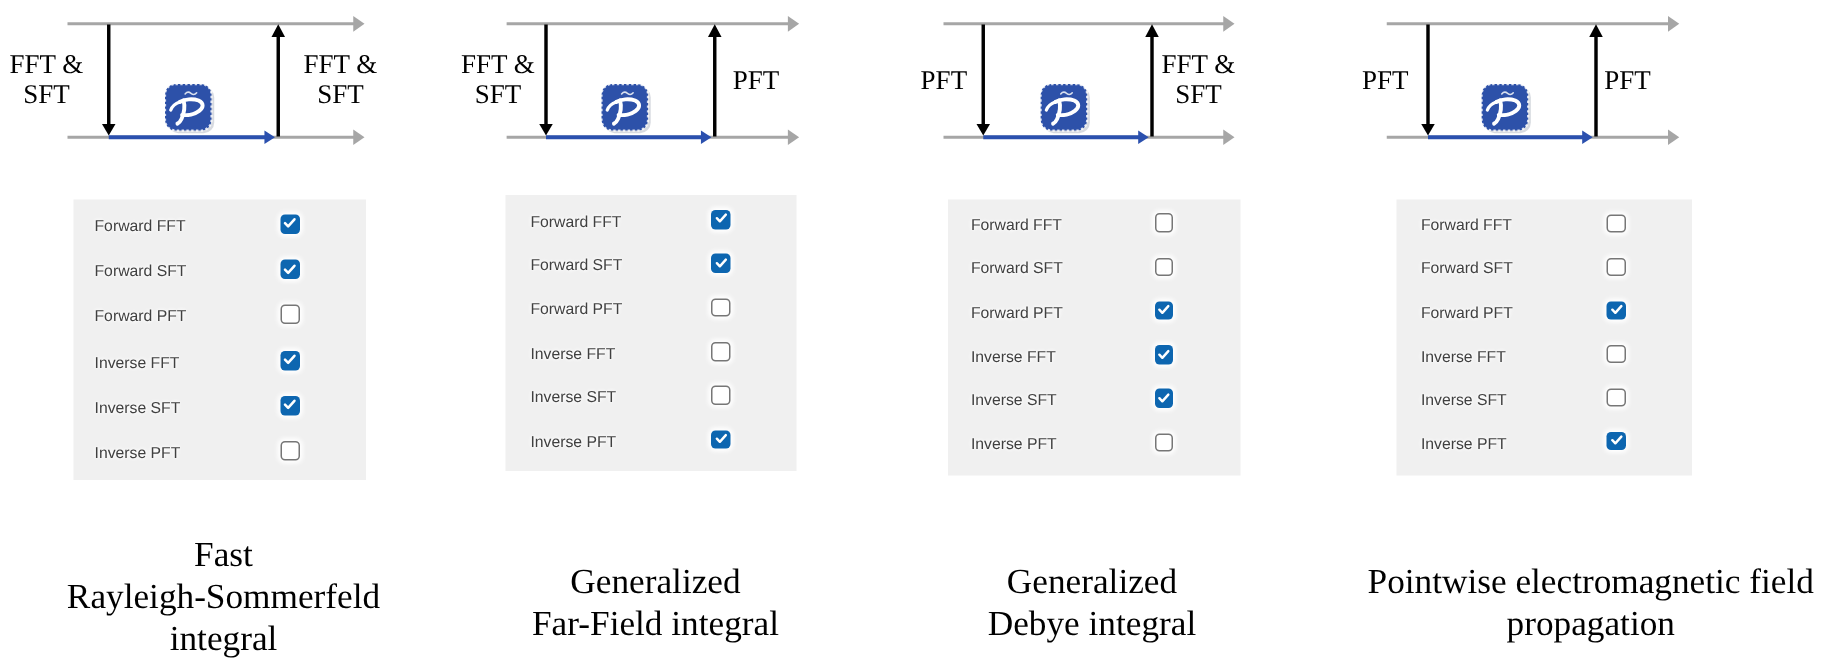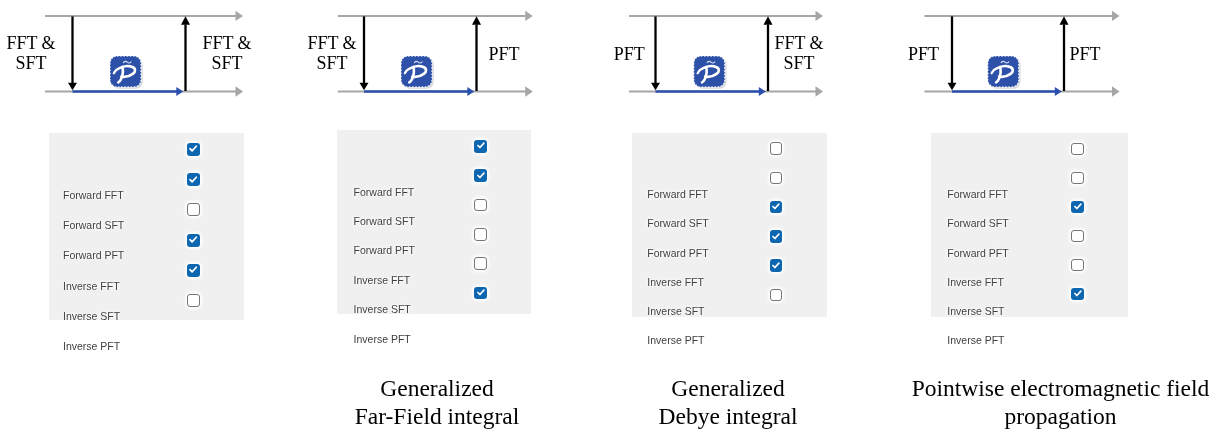--- a/index.html
+++ b/index.html
@@ -2,21 +2,21 @@
 <html><head>
 <meta charset="utf-8">
 <style>
   html,body{margin:0;padding:0;}
   body{width:1216px;height:445px;background:#ffffff;position:relative;overflow:hidden;
        font-family:"Liberation Sans", sans-serif;}
   #stage{position:absolute;left:0;top:0;width:992px;height:445px;filter:blur(0.45px);}
   .panel{position:absolute;background:#f0f0f0;}
   
   .lbl{position:absolute;font-size:10.5px;line-height:14px;color:#404040;white-space:nowrap;
-       text-shadow:0 0 2px #fff,0 0 3px #fff,0 0 4px #fff;margin-top:44px;}
+       text-shadow:0 0 2px #fff,0 0 3px #fff,0 0 4px #fff;}
   .cb{position:absolute;border-radius:3px;
       box-sizing:border-box;box-shadow:0 0 3px 2px rgba(255,255,255,.95);}
   .cb.off{background:#fff;border:1.4px solid #767676;}
   .cb.on{background:#0d66b0;}
   .cb.on svg{position:absolute;left:1.5px;top:1.4px;}
   .cap{position:absolute;font-family:"Liberation Serif", serif;font-size:23.5px;line-height:28px;
        color:#000;text-align:center;}
 </style>
 </head>
 <body>
@@ -189,16 +189,17 @@
       <span class="cb off" style="left:140.5px;top:96.5px;width:12.5px;height:12.5px"></span>
       <span class="lbl" style="left:16.8px;top:126.3px">Inverse SFT</span>
       <span class="cb off" style="left:140.5px;top:125.5px;width:12.5px;height:12.5px"></span>
       <span class="lbl" style="left:16.8px;top:155.3px">Inverse PFT</span>
       <span class="cb on" style="left:140.5px;top:154.5px;width:12.5px;height:12.5px">
         <svg width="9.5" height="9.5" viewBox="0 0 10 10">
           <path d="M2 4.7 L4.1 6.9 L8.3 2.2" fill="none" stroke="#fff" stroke-width="1.7" stroke-linecap="round" stroke-linejoin="round"></path>
         </svg>
       </span>
     </div>
+<div class="cap" style="left:-1px;top:356px;width:300px">Fast<br>Rayleigh-Sommerfeld<br>integral</div>
 <div class="cap" style="left:287px;top:373.5px;width:300px">Generalized<br>Far-Field integral</div>
 <div class="cap" style="left:578px;top:373.5px;width:300px">Generalized<br>Debye integral</div>
 <div class="cap" style="left:895px;top:373.5px;width:331px">Pointwise electromagnetic field<br>propagation</div>
 </div>
 
 </body></html>

